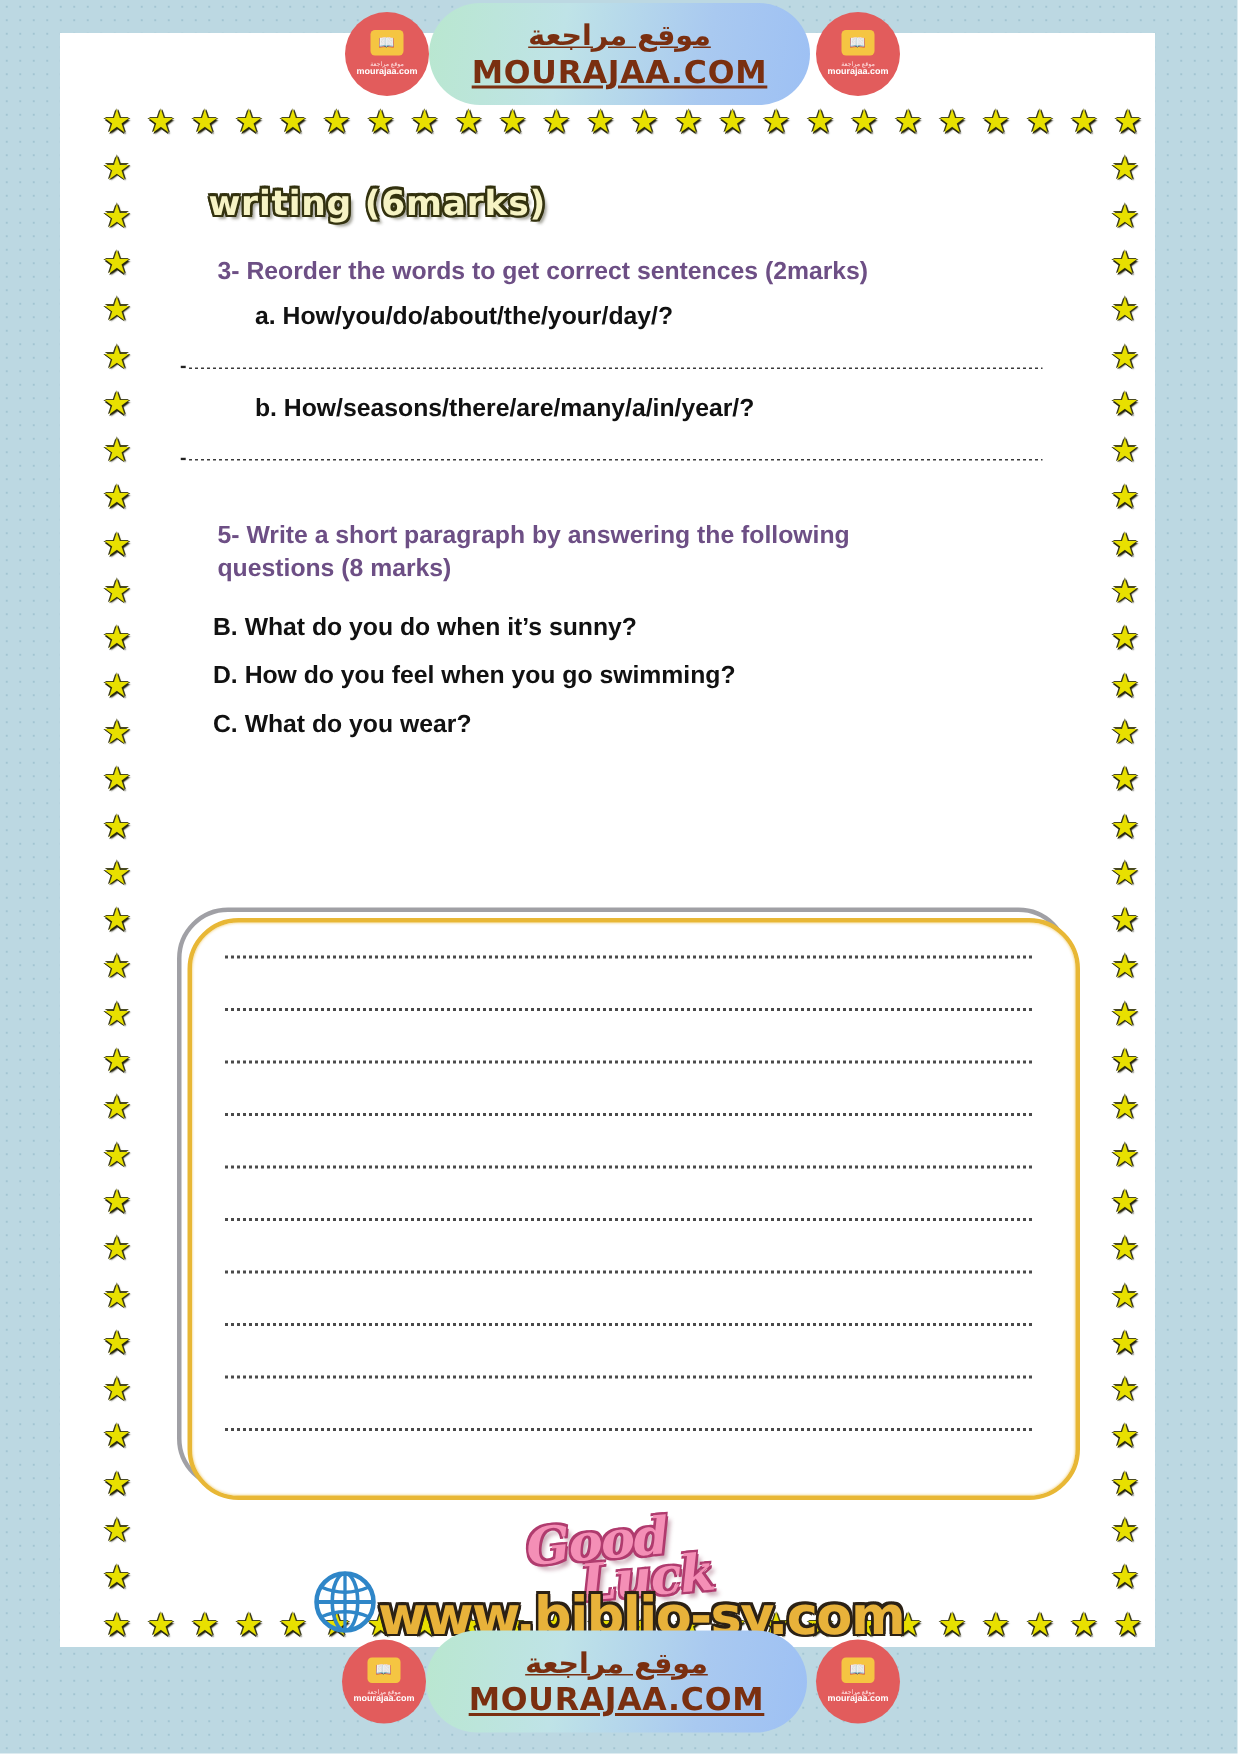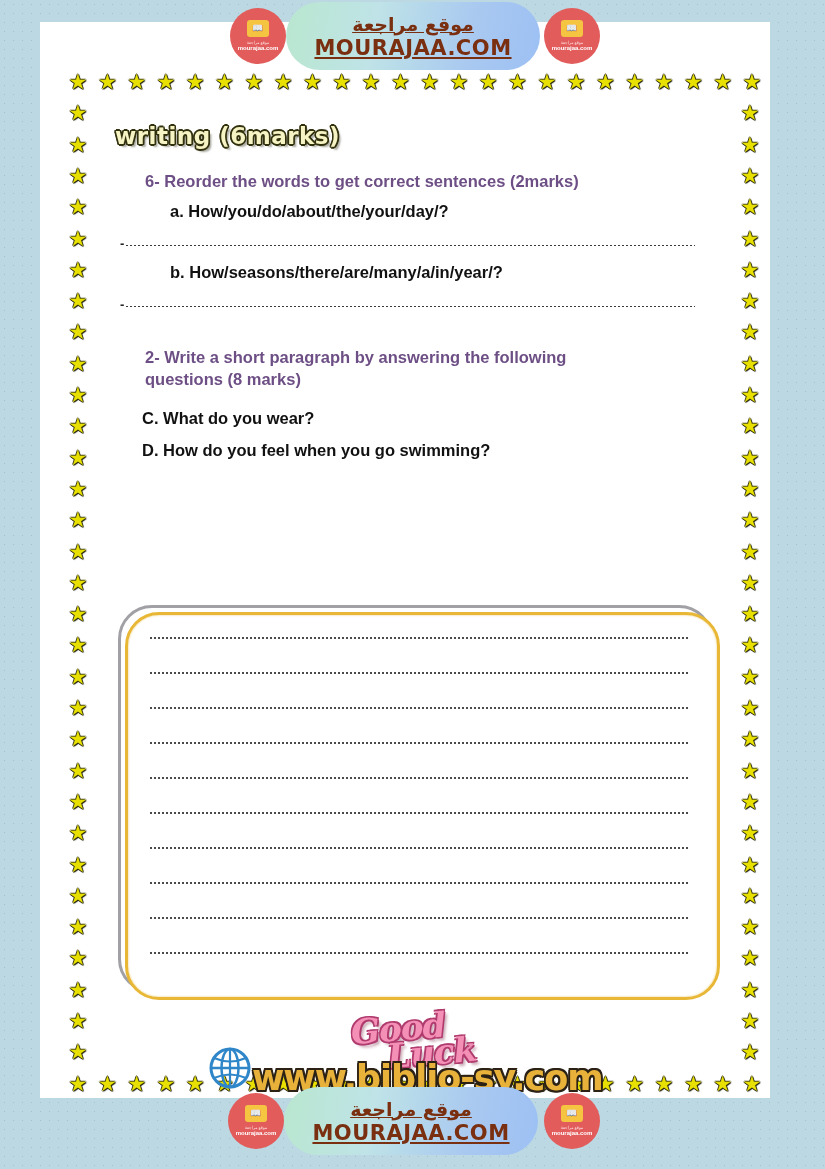--- a/index.html
+++ b/index.html
@@ -26,21 +26,21 @@
     text-shadow:0 1px 0 #2a2a10, 1px 0 0 #3a3a18, -1px 0 0 #3a3a18, 0 -1px 0 #4a4a1f, 1px 1px 1px #1e1e0c;
     pointer-events:none;user-select:none;
   }
 
   
   .content{
     position:absolute;left:70px;top:95px;width:600px;
   }
 
   .title{
-    margin:28px 0 0 45px;
+    margin:28px 0 0 69px;
     font-size:23px;font-weight:bold;font-style:normal;
     letter-spacing:.5px;
     color:#f6f3c4;
     -webkit-text-stroke:0px;
     text-shadow:
       -1.4px -1.4px 0 #33320f, 1.4px -1.4px 0 #33320f,
       -1.4px 1.4px 0 #33320f, 1.4px 1.4px 0 #33320f,
       0 -1.6px 0 #33320f, 0 1.6px 0 #33320f,
       -1.6px 0 0 #33320f, 1.6px 0 0 #33320f,
       3px 3px 2px rgba(60,60,40,.45);
@@ -280,44 +280,45 @@
     <div class="star" style="left: 68px; top: 1011px;">★</div>
     <div class="star" style="left: 740px; top: 1011px;">★</div>
     <div class="star" style="left: 68px; top: 1042.3px;">★</div>
     <div class="star" style="left: 740px; top: 1042.3px;">★</div>
   </div>
 
 <div class="content">
 
   <div class="title">writing (6marks)</div>
 
-  <div class="q-head">6- Reorder the words to get correct sentences (2marks)</div>
+  <div class="q-head">3- Reorder the words to get correct sentences (2marks)</div>
 
   <div class="sub-item">a. How/you/do/about/the/your/day/?</div>
 
   <div class="answer-line">
     <span class="dash">-</span>
     <span class="dots"></span>
   </div>
 
   <div class="sub-item">b. How/seasons/there/are/many/a/in/year/?</div>
 
   <div class="answer-line">
     <span class="dash">-</span>
     <span class="dots"></span>
   </div>
 
   <div class="q-head two">
-    <span>2- Write a short paragraph by answering the following</span><br>
+    <span>5- Write a short paragraph by answering the following</span><br>
     <span>questions (8 marks)</span>
   </div>
 
   <div class="abcd">
+    <div class="row">B. What do you do when it’s sunny?</div>
+    <div class="row">D. How do you feel when you go swimming?</div>
     <div class="row">C. What do you wear?</div>
-    <div class="row">D. How do you feel when you go swimming?</div>
   </div>
 </div>
 
 <div class="writebox-wrap">
   <div class="writebox-shadow"></div>
   <div class="writebox" id="writebox">
       <div class="wline"></div>
       <div class="wline"></div>
       <div class="wline"></div>
       <div class="wline"></div>

